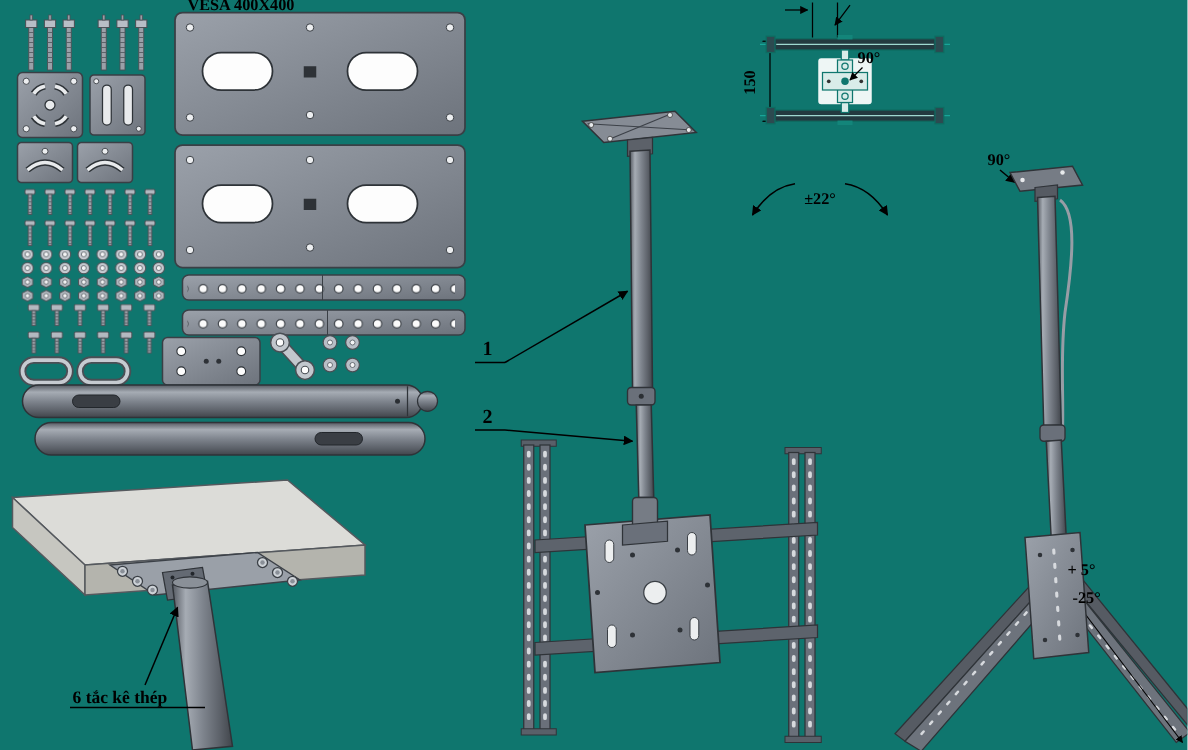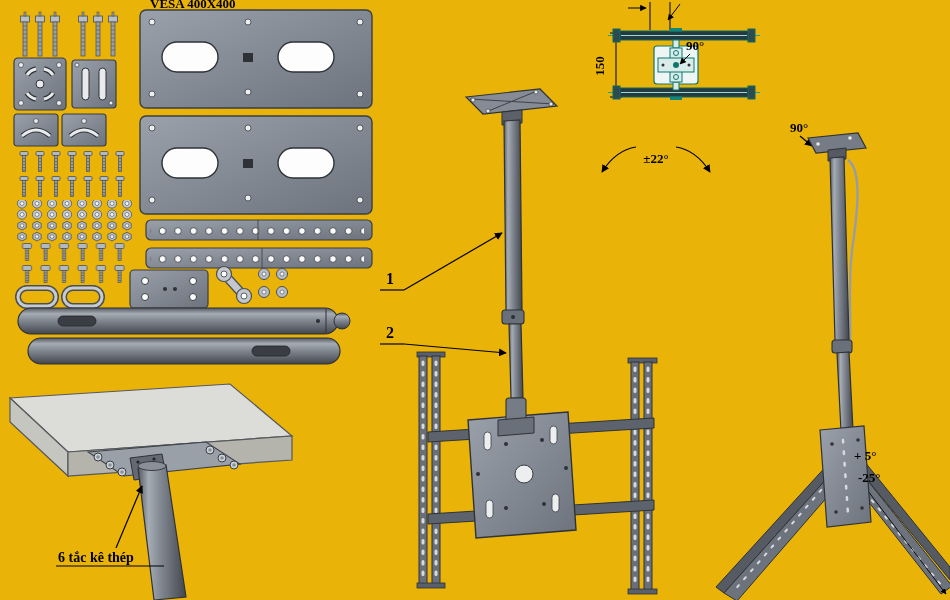--- a/index.html
+++ b/index.html
@@ -1,16 +1,16 @@
 <!DOCTYPE html>
 <html><head>
 <meta charset="utf-8">
 <style>
   html,body{margin:0;padding:0;background:#ffffff;}
-  .stage{position:relative;width:950px;height:600px;background:#eab308;overflow:hidden;}
+  .stage{position:relative;width:950px;height:600px;background:#0f766e;overflow:hidden;}
   .stage svg{position:absolute;left:0;top:0;}
   .lbl{font-family:"Liberation Serif",serif;font-weight:700;fill:#000;}
 </style>
 </head>
 <body>
 
 <div class="stage">
 <svg width="950" height="600" viewBox="0 0 950 600">
   <defs>
     <linearGradient id="tubeV" x1="0" y1="0" x2="1" y2="0">

